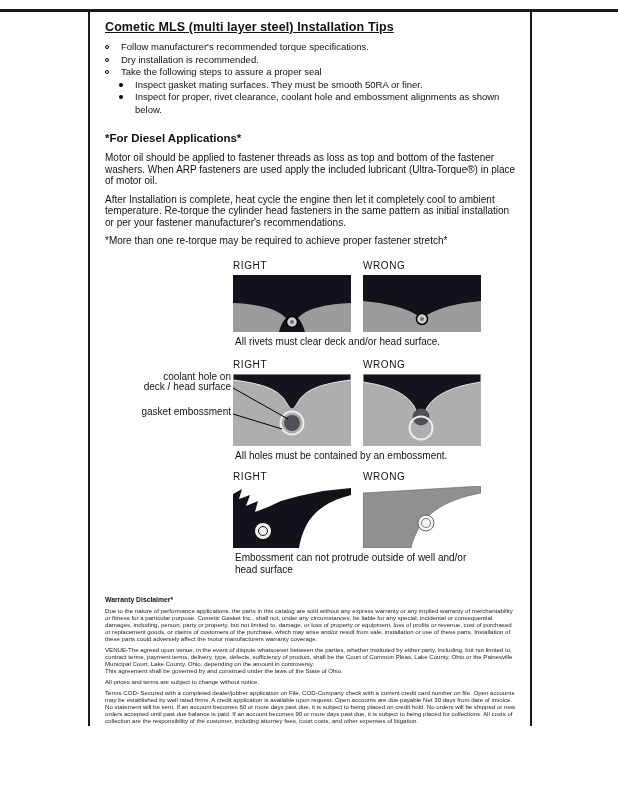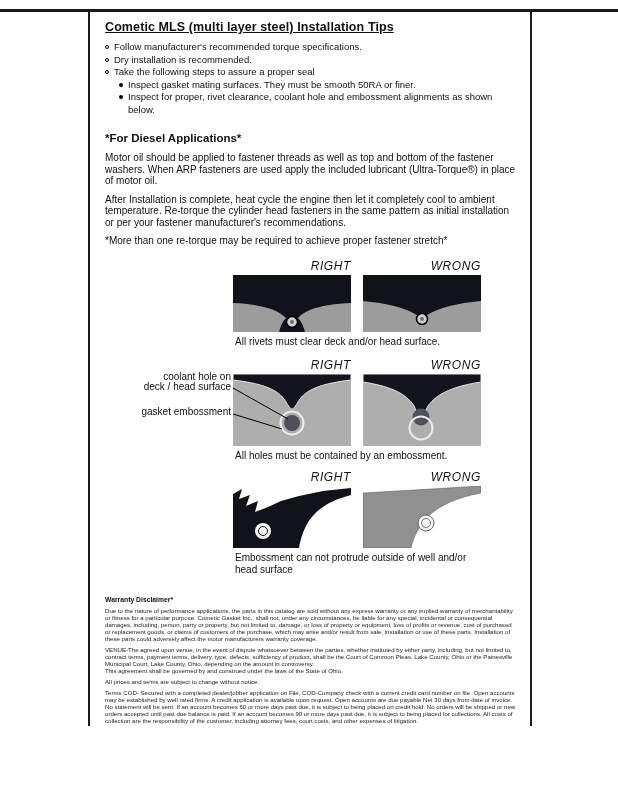--- a/index.html
+++ b/index.html
@@ -9,33 +9,33 @@
 
   .rule-top  { position:absolute; left:0;   top:9px;  width:618px; height:3px;  background:#1a1a1a; }
   .rule-left { position:absolute; left:88px; top:9px; width:2px;  height:763px; background:#1a1a1a; }
   .rule-right{ position:absolute; left:530px;top:9px; width:2px;  height:763px; background:#1a1a1a; }
 
   .content { position:absolute; left:105px; top:20px; width:412px; }
 
   .title { font-size:12.5px; font-weight:bold; text-decoration:underline; margin-bottom:7px; letter-spacing:0.1px; }
 
   .bullets { }
-  .b-item { display:flex; gap:5px; font-size:9.5px; line-height:12.5px; }
+  .b-item { display:flex; gap:12px; font-size:9.5px; line-height:12.5px; }
   .b-item.sub { margin-left:14px; }
   .marker-o  { flex:0 0 auto; width:4px; height:4px; border:1px solid #000; border-radius:50%; margin-top:4px; }
   .marker-dot{ flex:0 0 auto; width:4px; height:4px; background:#000; border-radius:50%; margin-top:4px; }
 
   .diesel-h { font-size:11.5px; font-weight:bold; margin-top:15px; line-height:14px; }
   .para { font-size:10px; line-height:11.5px; margin-top:7px; }
 
   .diag { margin-top:12px; }
   .diag.r2 { margin-top:10px; position:relative; }
   .diag.r3 { margin-top:8px; }
   .d-headers { display:flex; gap:12px; margin-left:128px; }
-  .d-h { width:118px; text-align:right; font-size:12px; line-height:14px; letter-spacing:0.6px;font-style:italic; }
+  .d-h { width:118px; text-align:left; font-size:10px; line-height:14px; letter-spacing:0.6px; }
   .d-imgs { display:flex; gap:12px; margin-left:128px; margin-top:2px; }
   .d-img { display:block; }
   .d-cap { font-size:10px; line-height:12px; margin-left:130px; margin-top:4px; }
   .d-cap.narrow { max-width:236px; }
 
   .ann { position:absolute; left:0; width:126px; text-align:right; font-size:10px; line-height:10.5px; }
   .ann-coolant { top:14px; }
   .ann-emboss  { top:49px; }
   .ann-lines { position:absolute; left:0; top:0; pointer-events:none; z-index:3; }
 
@@ -75,21 +75,21 @@
         <span class="marker-dot"></span>
         <span>Inspect gasket mating surfaces.  They must be smooth 50RA or finer.</span>
       </div>
       <div class="b-item sub">
         <span class="marker-dot"></span>
         <span>Inspect for proper, rivet clearance, coolant hole and embossment alignments as shown below.</span>
       </div>
     </div>
 
     <h2 class="diesel-h">*For Diesel Applications*</h2>
-    <p class="para">Motor oil should be applied to fastener threads as well as top and bottom of the fastener washers. When ARP fasteners are used apply the included lubricant (Ultra-Torque®) in place of motor oil.</p>
+    <p class="para">Motor oil should be applied to fastener threads as loss as top and bottom of the fastener washers. When ARP fasteners are used apply the included lubricant (Ultra-Torque®) in place of motor oil.</p>
     <p class="para">After Installation is complete, heat cycle the engine then let it completely cool to ambient temperature. Re-torque the cylinder head fasteners in the same pattern as initial installation or per your fastener manufacturer's recommendations.</p>
     <p class="para">*More than one re-torque may be required to achieve proper fastener stretch*</p>
 
     <div class="diag">
       <div class="d-headers">
         <div class="d-h">RIGHT</div>
         <div class="d-h">WRONG</div>
       </div>
       <div class="d-imgs">
         <svg class="d-img" width="118" height="57" viewBox="0 0 118 57">

